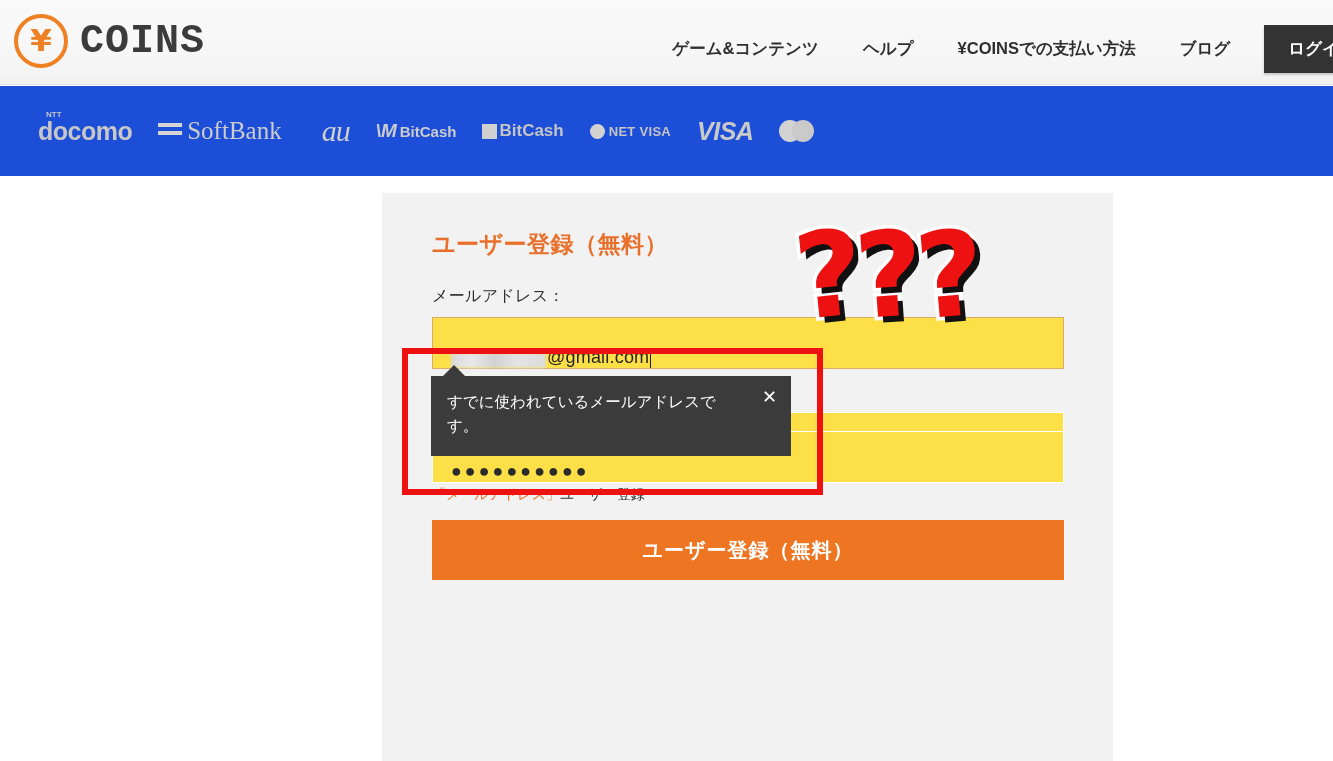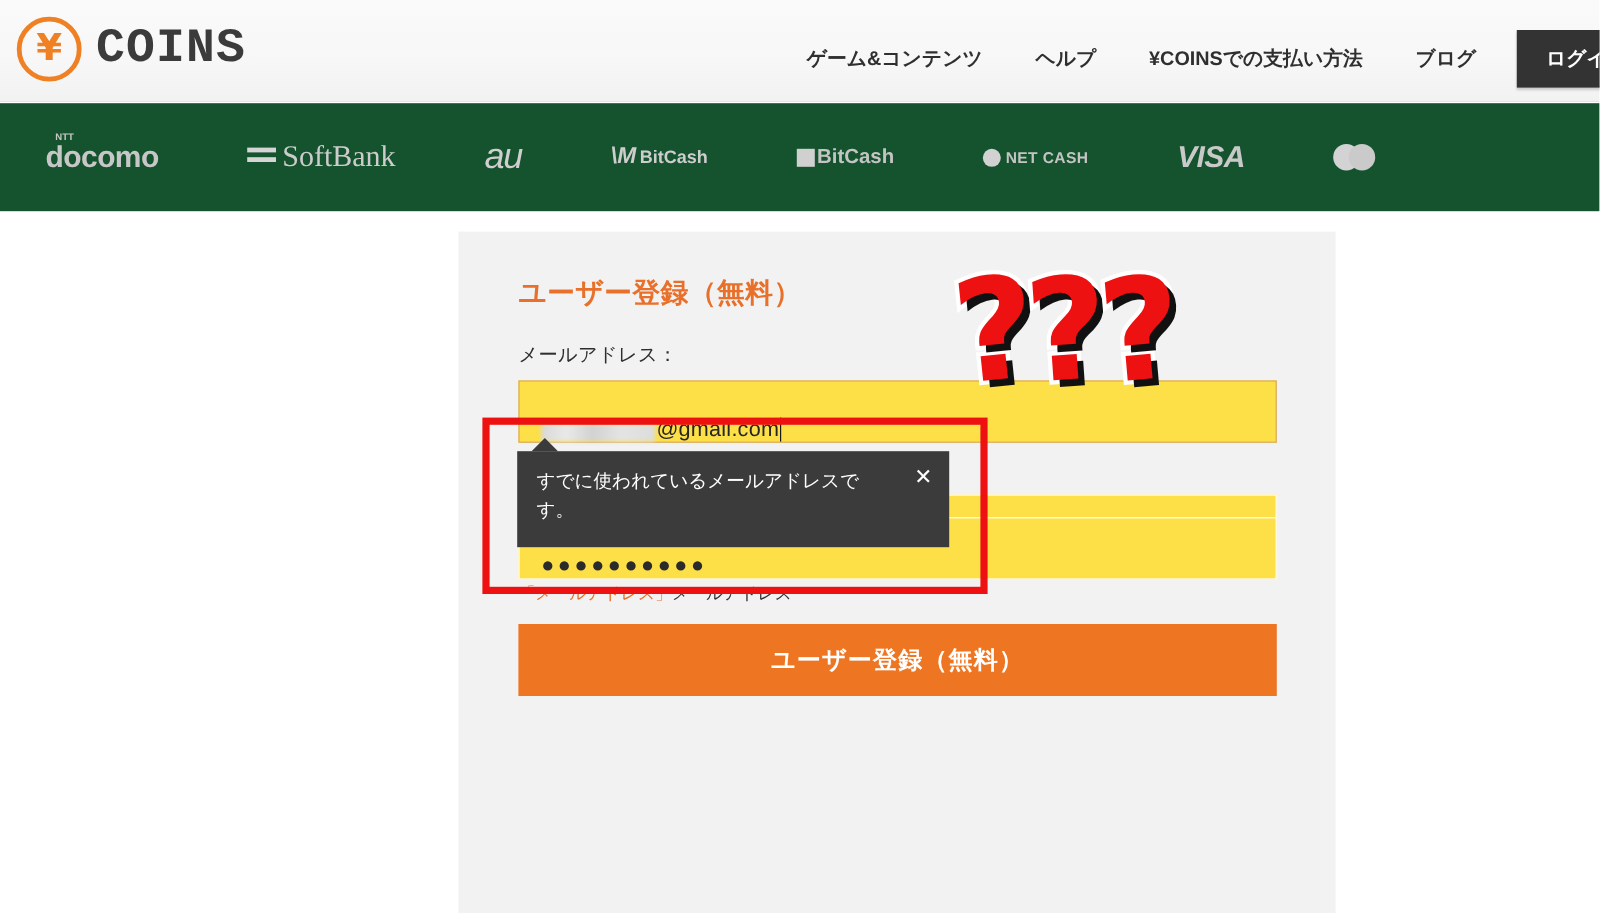--- a/index.html
+++ b/index.html
@@ -92,26 +92,25 @@
     cursor: pointer;
     box-shadow: 0 2px 2px rgba(0,0,0,0.18);
   }
 
   
   #payment-strip {
     position: absolute;
     top: 86px; left: 0;
     width: 1333px;
     height: 90px;
-    background: #14532d;
+    background: #1d4ed8;
     display: flex;
     align-items: center;
     padding-left: 38px;
     box-sizing: border-box;
-    gap: 48px;
   }
   .pay-logo {
     color: #c9c9c9;
     margin-right: 26px;
     white-space: nowrap;
     user-select: none;
     display: flex;
     align-items: center;
   }
   .pl-docomo {
@@ -142,23 +141,24 @@
   }
   .pl-softbank .sb-bars i {
     display: block;
     height: 4px;
     background: #d5d5d5;
     margin-bottom: 4px;
   }
   .pl-au {
     font-size: 30px;
     font-style: italic;
-    font-family: Liberation Sans, sans-serif;
+    font-family: Liberation Serif, serif;
     color: #cfcfcf;
     letter-spacing: -1px;
+    margin-left: 14px;
   }
   .pl-webmoney {
     font-size: 15px;
     font-weight: bold;
     color: #cdcdcd;
   }
   .pl-webmoney .wm-mark {
     font-size: 19px;
     font-style: italic;
     margin-right: 3px;
@@ -451,21 +451,21 @@
     <span>BitCash</span>
   </div>
 
   <div class="pay-logo pl-bitcash">
     <span class="bc-box"></span>
     <span>BitCash</span>
   </div>
 
   <div class="pay-logo pl-netcash">
     <span class="nc-globe"></span>
-    <span>NET CASH</span>
+    <span>NET VISA</span>
   </div>
 
   <div class="pay-logo pl-visa">
     <span>VISA</span>
   </div>
 
   <div class="pay-logo pl-mastercard">
     <i></i>
     <i></i>
   </div>
@@ -496,21 +496,21 @@
       <span class="caret"></span>
   </div>
 
   <div class="field-label" id="password-label-2">パスワードを再入力：</div>
 
   <div class="text-field">
     <span class="pw-dots">●●●●●●●●●●</span>
   </div>
 
   <div id="terms-line">
-    <span id="terms-link">「メールアドレス」</span><span>メールアドレス</span>
+    <span id="terms-link">「メールアドレス」</span><span>ユーザー登録</span>
   </div>
 
   <div id="submit-button">ユーザー登録（無料）</div>
 
 </div>
 
 <div class="field-label" id="password-label-1">パスワード：</div>
 <div class="text-field" id="password-field-1">
   <span class="pw-dots">●●●●●●●●●●</span>
 </div>

